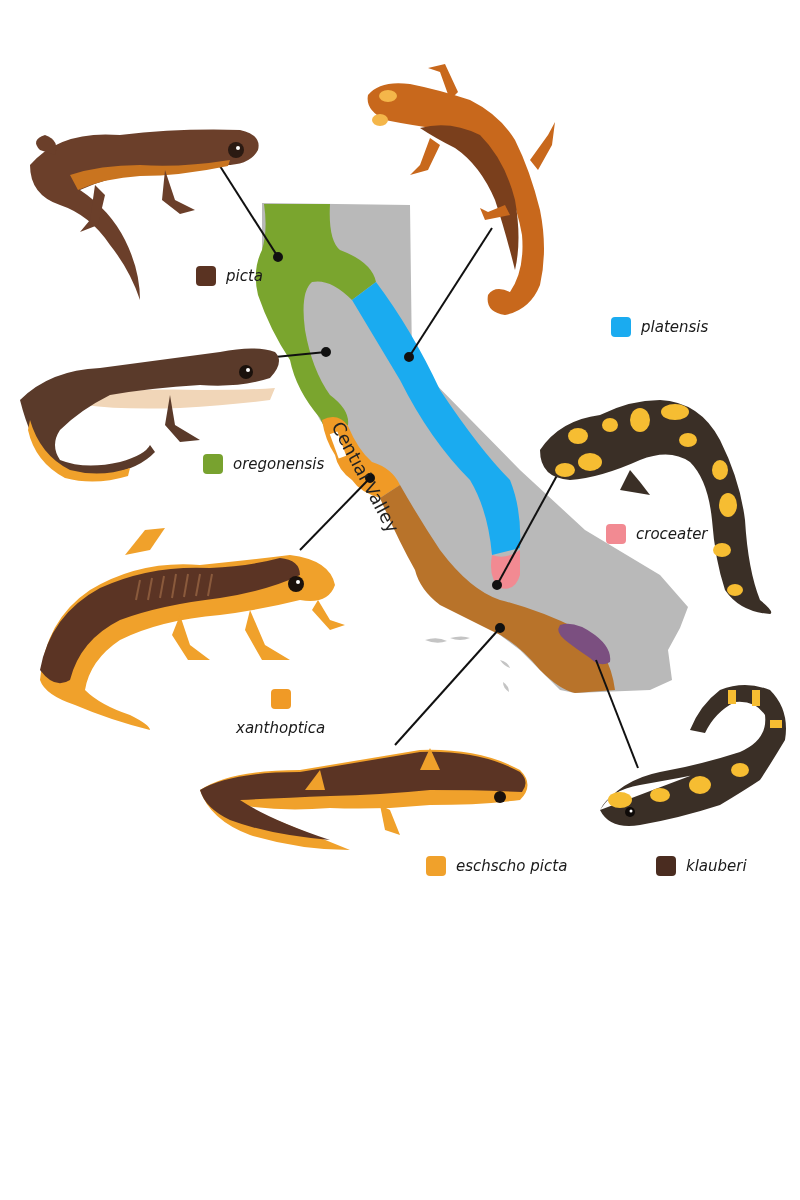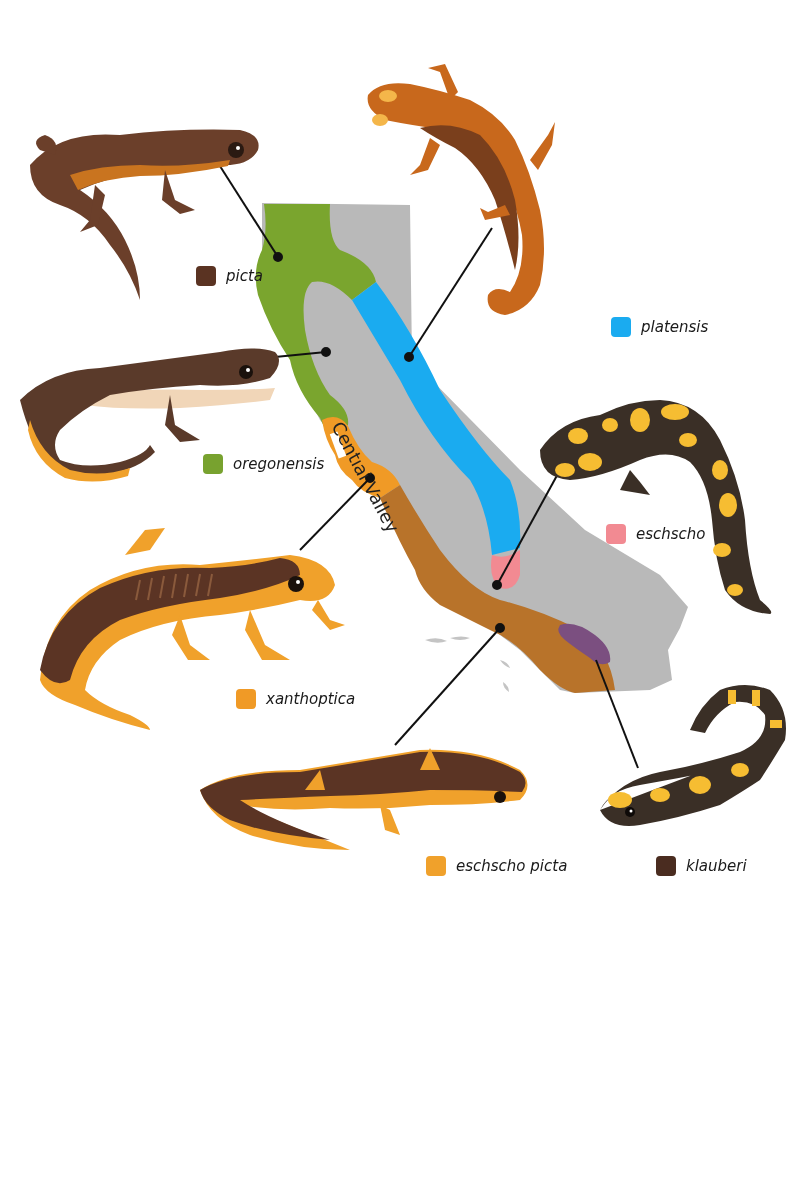--- a/index.html
+++ b/index.html
@@ -170,23 +170,23 @@
 <div class="legend" style="left:575px;top:317px;text-align:right;">
   <span class="swatch" style="background:#1aabf0;"></span>
   <span>platensis</span>
 </div>
 <div class="legend" style="left:167px;top:454px;">
   <span class="swatch" style="background:#78a22f;"></span>
   <span>oregonensis</span>
 </div>
 <div class="legend" style="left:570px;top:524px;">
   <span class="swatch" style="background:#f28a92;"></span>
-  <span>eschscho</span>
+  <span>croceater</span>
 </div>
-<div class="legend" style="left:200px;top:689px;">
+<div class="legend" style="left:200px;top:689px;flex-direction:column;">
   <span class="swatch" style="background:#f09a26;"></span>
   <span>xanthoptica</span>
 </div>
 <div class="legend" style="left:390px;top:856px;">
   <span class="swatch" style="background:#f0a12b;"></span>
   <span>eschscho picta</span>
 </div>
 <div class="legend" style="left:620px;top:856px;">
   <span class="swatch" style="background:#4a2c20;"></span>
   <span>klauberi</span>

